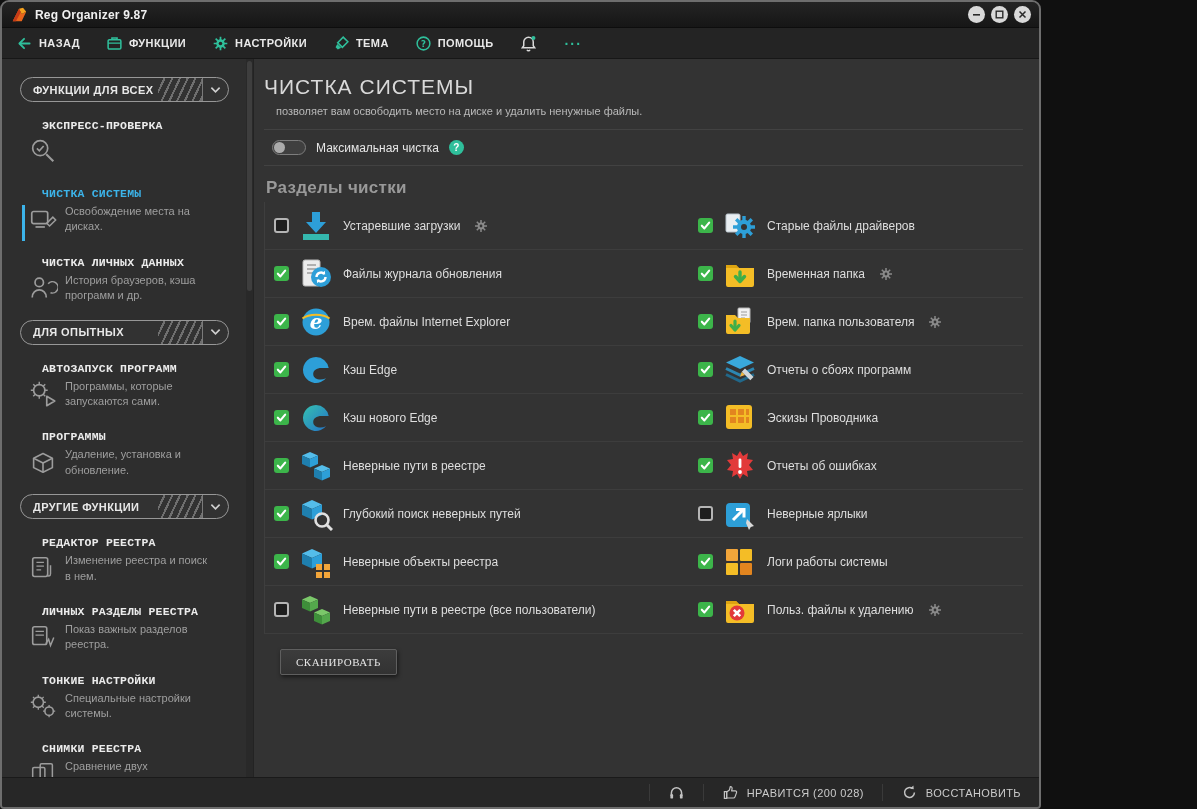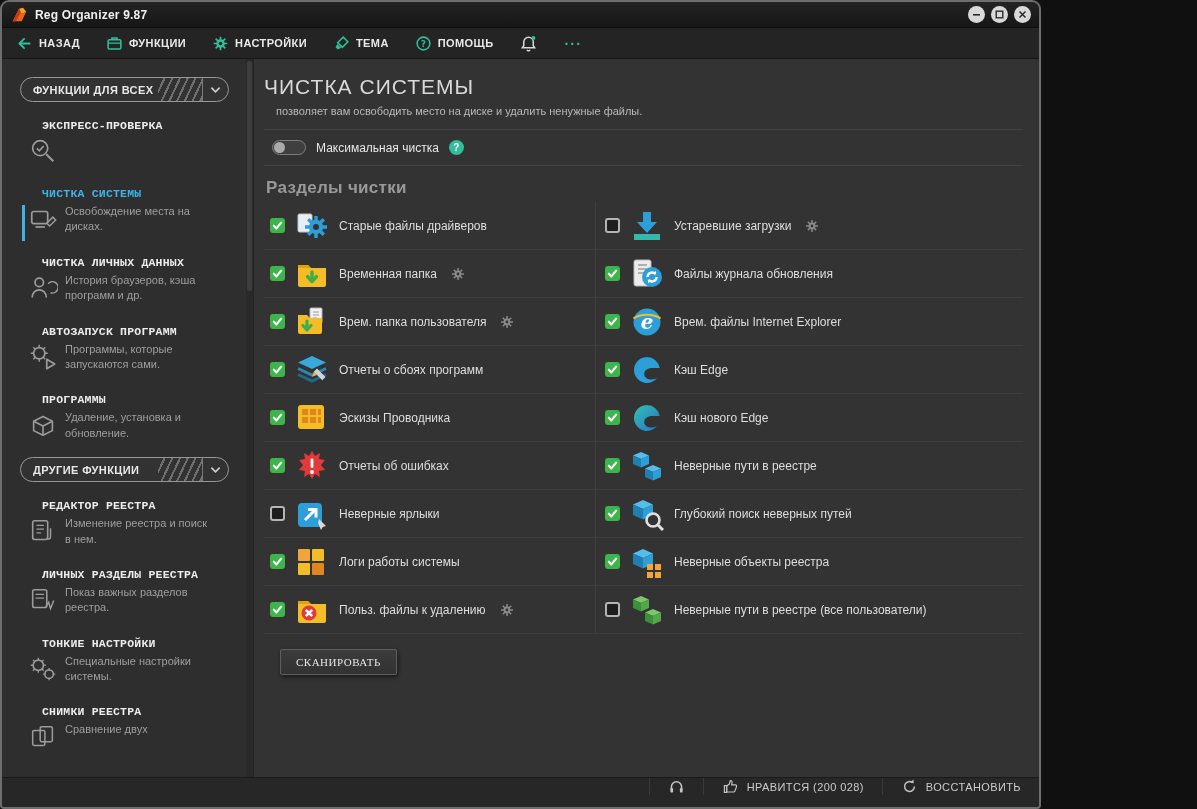--- a/index.html
+++ b/index.html
@@ -77,21 +77,21 @@
   .ci-icon{width:34px;height:34px;flex:none;}
   .ci-icon svg{width:100%;height:100%;}
   .ci-label{font-size:12px;color:#dedede;}
   .ci-gear{width:14px;height:14px;margin-left:4px;flex:none;cursor:pointer;opacity:.85;}
   .scan-btn{
     margin:15px 0 0 16px;align-self:flex-start;padding:6px 15px;font-size:11px;letter-spacing:.5px;
     color:#e5e5e5;background:linear-gradient(#3c3c3c,#323232);border:1px solid #5f5f5f;border-radius:2px;
     box-shadow:1px 2px 4px rgba(0,0,0,.55);cursor:pointer;font-family:Liberation Serif, serif;
   }
   
-  .statusbar{height:30px;flex:none;display:flex;justify-content:flex-end;align-items:flex-start;background:#272727;border-top:1px solid #1a1a1a;}
+  .statusbar{height:30px;flex:none;display:flex;justify-content:flex-end;align-items:center;background:#272727;border-top:1px solid #1a1a1a;}
   .sb-item{display:flex;align-items:center;gap:8px;padding:0 18px;border-left:1px solid #3a3a3a;font-size:11px;color:#cbcbcb;letter-spacing:.4px;cursor:pointer;}
   .sb-item .sicon{width:17px;height:17px;display:flex;color:#c3c3c3;}
   .bell-dot{fill:var(--accent-teal);}
 </style>
 </head>
 <body>
 
 <div class="window">
 
   <div class="titlebar">
@@ -227,20 +227,29 @@
                       <circle cx="12" cy="10" r="4.5" fill="none" stroke="#a8a8a8" stroke-width="1.8"></circle>
                       <path d="M4.5 26c0-5 3.6-8 7.5-8s7.5 3 7.5 8" fill="none" stroke="#a8a8a8" stroke-width="1.8"></path>
                       <path d="M21.5 11.5a6 6 0 1 1 2.5 9.5" fill="none" stroke="#a8a8a8" stroke-width="1.6"></path>
                     </svg></span>
       <span class="si-desc">История браузеров, кэша программ и др.</span>
     </div>
   </div>
             </div>
   </div>
           <div class="sidebar-group">
+    <div class="group-pill">
+      <span class="pill-label">ДЛЯ ОПЫТНЫХ</span>
+      <span class="pill-stripes"></span>
+      <span class="pill-chevron">
+                <svg width="11" height="8" viewBox="0 0 12 8">
+                  <path d="M1.5 1.5L6 6l4.5-4.5" fill="none" stroke="#cfcfcf" stroke-width="1.8"></path>
+                </svg>
+              </span>
+    </div>
     <div class="group-items">
               <div class="side-item">
     <div class="si-title">АВТОЗАПУСК ПРОГРАММ</div>
     <div class="si-row">
       <span class="si-icon"><svg viewBox="0 0 32 32">
                       <circle cx="12" cy="12" r="6" fill="none" stroke="#a8a8a8" stroke-width="1.8"></circle>
                       <path d="M12 3v3M12 18v3M3 12h3M18 12h3M5.6 5.6l2.2 2.2M16.2 16.2l2.2 2.2M18.4 5.6l-2.2 2.2M7.8 16.2l-2.2 2.2" stroke="#a8a8a8" stroke-width="1.5"></path>
                       <path d="M20 18.5l8.5 5-8.5 5z" fill="none" stroke="#a8a8a8" stroke-width="1.8" stroke-linejoin="round"></path>
                     </svg></span>
       <span class="si-desc">Программы, которые запускаются сами.</span>
@@ -332,20 +341,176 @@
             <span class="knob"></span>
           </span>
         <span class="toggle-label">Максимальная чистка</span>
         <span class="help-bubble">?</span>
       </div>
       <div class="sep"></div>
 
       <h2 class="section-title">Разделы чистки</h2>
 
       <div class="cleanup-grid">
+        <div class="col right" id="col-right">
+            <div class="clean-item">
+    <span class="checkbox unchecked"></span>
+    <span class="ci-icon"><svg viewBox="0 0 34 34">
+                  <path d="M13 3h8v10h6l-10 11L7 13h6z" fill="#2d9fd8"></path>
+                  <path d="M4 25h26v6H4z" fill="#35b8ae"></path>
+                </svg></span>
+    <span class="ci-label">Устаревшие загрузки</span>
+    <span class="ci-gear"><svg viewBox="0 0 14 14">
+                  <g stroke="#9a9a9a" stroke-width="1.5">
+                    <line x1="7" y1="1" x2="7" y2="13"></line>
+                    <line x1="1" y1="7" x2="13" y2="7"></line>
+                    <line x1="2.8" y1="2.8" x2="11.2" y2="11.2"></line>
+                    <line x1="11.2" y1="2.8" x2="2.8" y2="11.2"></line>
+                  </g>
+                  <circle cx="7" cy="7" r="3.4" fill="#9a9a9a"></circle>
+                  <circle cx="7" cy="7" r="1.4" fill="#333"></circle>
+                </svg></span>
+  </div>
+            <div class="clean-item">
+    <span class="checkbox checked">
+                <svg class="check" viewBox="0 0 12 12">
+                  <path d="M2 6.2l2.8 3L10 2.8" fill="none" stroke="#fff" stroke-width="2.3" stroke-linecap="round" stroke-linejoin="round"></path>
+                </svg>
+              </span>
+    <span class="ci-icon"><svg viewBox="0 0 34 34">
+                  <rect x="4" y="3" width="17" height="26" rx="2" fill="#ececec" stroke="#b9b9b9"></rect>
+                  <path d="M8 8h9M8 12h9M8 16h6" stroke="#9c9c9c" stroke-width="1.4"></path>
+                  <circle cx="22" cy="20" r="10" fill="#2d9fd8"></circle>
+                  <path d="M17.5 20a4.5 4.5 0 0 1 7.8-3" fill="none" stroke="#fff" stroke-width="2.4"></path>
+                  <path d="M26.5 20a4.5 4.5 0 0 1-7.8 3" fill="none" stroke="#fff" stroke-width="2.4"></path>
+                  <path d="M25.8 13.8l.4 3.8-3.5-.7z" fill="#fff"></path>
+                  <path d="M18.2 26.2l-.4-3.8 3.5.7z" fill="#fff"></path>
+                </svg></span>
+    <span class="ci-label">Файлы журнала обновления</span>
+
+  </div>
+            <div class="clean-item">
+    <span class="checkbox checked">
+                <svg class="check" viewBox="0 0 12 12">
+                  <path d="M2 6.2l2.8 3L10 2.8" fill="none" stroke="#fff" stroke-width="2.3" stroke-linecap="round" stroke-linejoin="round"></path>
+                </svg>
+              </span>
+    <span class="ci-icon"><svg viewBox="0 0 34 34">
+                  <circle cx="17" cy="17" r="13.5" fill="#2d9fd8"></circle>
+                  <text x="17" y="24" text-anchor="middle" font-family="DejaVu Serif, serif" font-size="20" font-style="italic" font-weight="bold" fill="#fff">e</text>
+                  <path d="M3.5 13.5C10 8.5 24 8.5 30.5 13.5" fill="none" stroke="#f4bd26" stroke-width="2.2"></path>
+                </svg></span>
+    <span class="ci-label">Врем. файлы Internet Explorer</span>
+
+  </div>
+            <div class="clean-item">
+    <span class="checkbox checked">
+                <svg class="check" viewBox="0 0 12 12">
+                  <path d="M2 6.2l2.8 3L10 2.8" fill="none" stroke="#fff" stroke-width="2.3" stroke-linecap="round" stroke-linejoin="round"></path>
+                </svg>
+              </span>
+    <span class="ci-icon"><svg viewBox="0 0 34 34">
+                  <path d="M17 4a13 13 0 1 0 10 21.3c-5.5 2.7-12.8 1-12.8-4.3 0-3.6 3.3-6 8.3-6h7.2A13 13 0 0 0 17 4z" fill="#2d9fd8"></path>
+                </svg></span>
+    <span class="ci-label">Кэш Edge</span>
+
+  </div>
+            <div class="clean-item">
+    <span class="checkbox checked">
+                <svg class="check" viewBox="0 0 12 12">
+                  <path d="M2 6.2l2.8 3L10 2.8" fill="none" stroke="#fff" stroke-width="2.3" stroke-linecap="round" stroke-linejoin="round"></path>
+                </svg>
+              </span>
+    <span class="ci-icon"><svg viewBox="0 0 34 34">
+                  <defs>
+                    <linearGradient id="negrad" x1="0" y1="0" x2="1" y2="1">
+                      <stop offset="0" stop-color="#35c1b0"></stop>
+                      <stop offset="1" stop-color="#2472c8"></stop>
+                    </linearGradient>
+                  </defs>
+                  <path d="M17 4a13 13 0 1 0 10 21.3c-5.5 2.7-12.8 1-12.8-4.3 0-3.6 3.3-6 8.3-6h7.2A13 13 0 0 0 17 4z" fill="url(#negrad)"></path>
+                </svg></span>
+    <span class="ci-label">Кэш нового Edge</span>
+
+  </div>
+            <div class="clean-item">
+    <span class="checkbox checked">
+                <svg class="check" viewBox="0 0 12 12">
+                  <path d="M2 6.2l2.8 3L10 2.8" fill="none" stroke="#fff" stroke-width="2.3" stroke-linecap="round" stroke-linejoin="round"></path>
+                </svg>
+              </span>
+    <span class="ci-icon"><svg viewBox="0 0 34 34">
+                  <g>
+                    <path d="M11 3l8 3.5L11 10 3 6.5z" fill="#54bdea"></path>
+                    <path d="M3 6.5V15l8 3.5v-8.5z" fill="#1f7fae"></path>
+                    <path d="M19 6.5V15l-8 3.5v-8.5z" fill="#2d9fd8"></path>
+                  </g>
+                  <g transform="translate(12,13)">
+                    <path d="M11 3l8 3.5L11 10 3 6.5z" fill="#54bdea"></path>
+                    <path d="M3 6.5V15l8 3.5v-8.5z" fill="#1f7fae"></path>
+                    <path d="M19 6.5V15l-8 3.5v-8.5z" fill="#2d9fd8"></path>
+                  </g>
+                </svg></span>
+    <span class="ci-label">Неверные пути в реестре</span>
+
+  </div>
+            <div class="clean-item">
+    <span class="checkbox checked">
+                <svg class="check" viewBox="0 0 12 12">
+                  <path d="M2 6.2l2.8 3L10 2.8" fill="none" stroke="#fff" stroke-width="2.3" stroke-linecap="round" stroke-linejoin="round"></path>
+                </svg>
+              </span>
+    <span class="ci-icon"><svg viewBox="0 0 34 34">
+                  <path d="M13 3l10 4.5L13 12 3 7.5z" fill="#54bdea"></path>
+                  <path d="M3 7.5V18l10 4.5V12z" fill="#1f7fae"></path>
+                  <path d="M23 7.5V18l-10 4.5V12z" fill="#2d9fd8"></path>
+                  <circle cx="23" cy="23" r="6.5" fill="none" stroke="#e0e0e0" stroke-width="2.6"></circle>
+                  <path d="M27.5 27.5L33 33" stroke="#e0e0e0" stroke-width="3"></path>
+                </svg></span>
+    <span class="ci-label">Глубокий поиск неверных путей</span>
+
+  </div>
+            <div class="clean-item">
+    <span class="checkbox checked">
+                <svg class="check" viewBox="0 0 12 12">
+                  <path d="M2 6.2l2.8 3L10 2.8" fill="none" stroke="#fff" stroke-width="2.3" stroke-linecap="round" stroke-linejoin="round"></path>
+                </svg>
+              </span>
+    <span class="ci-icon"><svg viewBox="0 0 34 34">
+                  <path d="M13 4l10 4.5L13 13 3 8.5z" fill="#54bdea"></path>
+                  <path d="M3 8.5V19l10 4.5V13z" fill="#1f7fae"></path>
+                  <path d="M23 8.5V19l-10 4.5V13z" fill="#2d9fd8"></path>
+                  <g fill="#f2a53a">
+                    <rect x="17" y="19" width="6" height="6"></rect>
+                    <rect x="25" y="19" width="6" height="6"></rect>
+                    <rect x="17" y="27" width="6" height="6"></rect>
+                    <rect x="25" y="27" width="6" height="6"></rect>
+                  </g>
+                </svg></span>
+    <span class="ci-label">Неверные объекты реестра</span>
+
+  </div>
+            <div class="clean-item">
+    <span class="checkbox unchecked"></span>
+    <span class="ci-icon"><svg viewBox="0 0 34 34">
+                  <g>
+                    <path d="M11 3l8 3.5L11 10 3 6.5z" fill="#7bc86a"></path>
+                    <path d="M3 6.5V15l8 3.5v-8.5z" fill="#3e8f3a"></path>
+                    <path d="M19 6.5V15l-8 3.5v-8.5z" fill="#54a84c"></path>
+                  </g>
+                  <g transform="translate(12,13)">
+                    <path d="M11 3l8 3.5L11 10 3 6.5z" fill="#7bc86a"></path>
+                    <path d="M3 6.5V15l8 3.5v-8.5z" fill="#3e8f3a"></path>
+                    <path d="M19 6.5V15l-8 3.5v-8.5z" fill="#54a84c"></path>
+                  </g>
+                </svg></span>
+    <span class="ci-label">Неверные пути в реестре (все пользователи)</span>
+
+  </div>
+          </div>
         <div class="col left" id="col-left">
             <div class="clean-item">
     <span class="checkbox checked">
                 <svg class="check" viewBox="0 0 12 12">
                   <path d="M2 6.2l2.8 3L10 2.8" fill="none" stroke="#fff" stroke-width="2.3" stroke-linecap="round" stroke-linejoin="round"></path>
                 </svg>
               </span>
     <span class="ci-icon"><svg viewBox="0 0 34 34">
                   <rect x="3" y="5" width="14" height="18" rx="1.5" fill="#e9eef2" stroke="#b9c4cc"></rect>
                   <g stroke="#2d9fd8" stroke-width="3.4">
@@ -507,176 +672,20 @@
                     <line x1="7" y1="1" x2="7" y2="13"></line>
                     <line x1="1" y1="7" x2="13" y2="7"></line>
                     <line x1="2.8" y1="2.8" x2="11.2" y2="11.2"></line>
                     <line x1="11.2" y1="2.8" x2="2.8" y2="11.2"></line>
                   </g>
                   <circle cx="7" cy="7" r="3.4" fill="#9a9a9a"></circle>
                   <circle cx="7" cy="7" r="1.4" fill="#333"></circle>
                 </svg></span>
   </div>
           </div>
-        <div class="col right" id="col-right">
-            <div class="clean-item">
-    <span class="checkbox unchecked"></span>
-    <span class="ci-icon"><svg viewBox="0 0 34 34">
-                  <path d="M13 3h8v10h6l-10 11L7 13h6z" fill="#2d9fd8"></path>
-                  <path d="M4 25h26v6H4z" fill="#35b8ae"></path>
-                </svg></span>
-    <span class="ci-label">Устаревшие загрузки</span>
-    <span class="ci-gear"><svg viewBox="0 0 14 14">
-                  <g stroke="#9a9a9a" stroke-width="1.5">
-                    <line x1="7" y1="1" x2="7" y2="13"></line>
-                    <line x1="1" y1="7" x2="13" y2="7"></line>
-                    <line x1="2.8" y1="2.8" x2="11.2" y2="11.2"></line>
-                    <line x1="11.2" y1="2.8" x2="2.8" y2="11.2"></line>
-                  </g>
-                  <circle cx="7" cy="7" r="3.4" fill="#9a9a9a"></circle>
-                  <circle cx="7" cy="7" r="1.4" fill="#333"></circle>
-                </svg></span>
-  </div>
-            <div class="clean-item">
-    <span class="checkbox checked">
-                <svg class="check" viewBox="0 0 12 12">
-                  <path d="M2 6.2l2.8 3L10 2.8" fill="none" stroke="#fff" stroke-width="2.3" stroke-linecap="round" stroke-linejoin="round"></path>
-                </svg>
-              </span>
-    <span class="ci-icon"><svg viewBox="0 0 34 34">
-                  <rect x="4" y="3" width="17" height="26" rx="2" fill="#ececec" stroke="#b9b9b9"></rect>
-                  <path d="M8 8h9M8 12h9M8 16h6" stroke="#9c9c9c" stroke-width="1.4"></path>
-                  <circle cx="22" cy="20" r="10" fill="#2d9fd8"></circle>
-                  <path d="M17.5 20a4.5 4.5 0 0 1 7.8-3" fill="none" stroke="#fff" stroke-width="2.4"></path>
-                  <path d="M26.5 20a4.5 4.5 0 0 1-7.8 3" fill="none" stroke="#fff" stroke-width="2.4"></path>
-                  <path d="M25.8 13.8l.4 3.8-3.5-.7z" fill="#fff"></path>
-                  <path d="M18.2 26.2l-.4-3.8 3.5.7z" fill="#fff"></path>
-                </svg></span>
-    <span class="ci-label">Файлы журнала обновления</span>
-
-  </div>
-            <div class="clean-item">
-    <span class="checkbox checked">
-                <svg class="check" viewBox="0 0 12 12">
-                  <path d="M2 6.2l2.8 3L10 2.8" fill="none" stroke="#fff" stroke-width="2.3" stroke-linecap="round" stroke-linejoin="round"></path>
-                </svg>
-              </span>
-    <span class="ci-icon"><svg viewBox="0 0 34 34">
-                  <circle cx="17" cy="17" r="13.5" fill="#2d9fd8"></circle>
-                  <text x="17" y="24" text-anchor="middle" font-family="DejaVu Serif, serif" font-size="20" font-style="italic" font-weight="bold" fill="#fff">e</text>
-                  <path d="M3.5 13.5C10 8.5 24 8.5 30.5 13.5" fill="none" stroke="#f4bd26" stroke-width="2.2"></path>
-                </svg></span>
-    <span class="ci-label">Врем. файлы Internet Explorer</span>
-
-  </div>
-            <div class="clean-item">
-    <span class="checkbox checked">
-                <svg class="check" viewBox="0 0 12 12">
-                  <path d="M2 6.2l2.8 3L10 2.8" fill="none" stroke="#fff" stroke-width="2.3" stroke-linecap="round" stroke-linejoin="round"></path>
-                </svg>
-              </span>
-    <span class="ci-icon"><svg viewBox="0 0 34 34">
-                  <path d="M17 4a13 13 0 1 0 10 21.3c-5.5 2.7-12.8 1-12.8-4.3 0-3.6 3.3-6 8.3-6h7.2A13 13 0 0 0 17 4z" fill="#2d9fd8"></path>
-                </svg></span>
-    <span class="ci-label">Кэш Edge</span>
-
-  </div>
-            <div class="clean-item">
-    <span class="checkbox checked">
-                <svg class="check" viewBox="0 0 12 12">
-                  <path d="M2 6.2l2.8 3L10 2.8" fill="none" stroke="#fff" stroke-width="2.3" stroke-linecap="round" stroke-linejoin="round"></path>
-                </svg>
-              </span>
-    <span class="ci-icon"><svg viewBox="0 0 34 34">
-                  <defs>
-                    <linearGradient id="negrad" x1="0" y1="0" x2="1" y2="1">
-                      <stop offset="0" stop-color="#35c1b0"></stop>
-                      <stop offset="1" stop-color="#2472c8"></stop>
-                    </linearGradient>
-                  </defs>
-                  <path d="M17 4a13 13 0 1 0 10 21.3c-5.5 2.7-12.8 1-12.8-4.3 0-3.6 3.3-6 8.3-6h7.2A13 13 0 0 0 17 4z" fill="url(#negrad)"></path>
-                </svg></span>
-    <span class="ci-label">Кэш нового Edge</span>
-
-  </div>
-            <div class="clean-item">
-    <span class="checkbox checked">
-                <svg class="check" viewBox="0 0 12 12">
-                  <path d="M2 6.2l2.8 3L10 2.8" fill="none" stroke="#fff" stroke-width="2.3" stroke-linecap="round" stroke-linejoin="round"></path>
-                </svg>
-              </span>
-    <span class="ci-icon"><svg viewBox="0 0 34 34">
-                  <g>
-                    <path d="M11 3l8 3.5L11 10 3 6.5z" fill="#54bdea"></path>
-                    <path d="M3 6.5V15l8 3.5v-8.5z" fill="#1f7fae"></path>
-                    <path d="M19 6.5V15l-8 3.5v-8.5z" fill="#2d9fd8"></path>
-                  </g>
-                  <g transform="translate(12,13)">
-                    <path d="M11 3l8 3.5L11 10 3 6.5z" fill="#54bdea"></path>
-                    <path d="M3 6.5V15l8 3.5v-8.5z" fill="#1f7fae"></path>
-                    <path d="M19 6.5V15l-8 3.5v-8.5z" fill="#2d9fd8"></path>
-                  </g>
-                </svg></span>
-    <span class="ci-label">Неверные пути в реестре</span>
-
-  </div>
-            <div class="clean-item">
-    <span class="checkbox checked">
-                <svg class="check" viewBox="0 0 12 12">
-                  <path d="M2 6.2l2.8 3L10 2.8" fill="none" stroke="#fff" stroke-width="2.3" stroke-linecap="round" stroke-linejoin="round"></path>
-                </svg>
-              </span>
-    <span class="ci-icon"><svg viewBox="0 0 34 34">
-                  <path d="M13 3l10 4.5L13 12 3 7.5z" fill="#54bdea"></path>
-                  <path d="M3 7.5V18l10 4.5V12z" fill="#1f7fae"></path>
-                  <path d="M23 7.5V18l-10 4.5V12z" fill="#2d9fd8"></path>
-                  <circle cx="23" cy="23" r="6.5" fill="none" stroke="#e0e0e0" stroke-width="2.6"></circle>
-                  <path d="M27.5 27.5L33 33" stroke="#e0e0e0" stroke-width="3"></path>
-                </svg></span>
-    <span class="ci-label">Глубокий поиск неверных путей</span>
-
-  </div>
-            <div class="clean-item">
-    <span class="checkbox checked">
-                <svg class="check" viewBox="0 0 12 12">
-                  <path d="M2 6.2l2.8 3L10 2.8" fill="none" stroke="#fff" stroke-width="2.3" stroke-linecap="round" stroke-linejoin="round"></path>
-                </svg>
-              </span>
-    <span class="ci-icon"><svg viewBox="0 0 34 34">
-                  <path d="M13 4l10 4.5L13 13 3 8.5z" fill="#54bdea"></path>
-                  <path d="M3 8.5V19l10 4.5V13z" fill="#1f7fae"></path>
-                  <path d="M23 8.5V19l-10 4.5V13z" fill="#2d9fd8"></path>
-                  <g fill="#f2a53a">
-                    <rect x="17" y="19" width="6" height="6"></rect>
-                    <rect x="25" y="19" width="6" height="6"></rect>
-                    <rect x="17" y="27" width="6" height="6"></rect>
-                    <rect x="25" y="27" width="6" height="6"></rect>
-                  </g>
-                </svg></span>
-    <span class="ci-label">Неверные объекты реестра</span>
-
-  </div>
-            <div class="clean-item">
-    <span class="checkbox unchecked"></span>
-    <span class="ci-icon"><svg viewBox="0 0 34 34">
-                  <g>
-                    <path d="M11 3l8 3.5L11 10 3 6.5z" fill="#7bc86a"></path>
-                    <path d="M3 6.5V15l8 3.5v-8.5z" fill="#3e8f3a"></path>
-                    <path d="M19 6.5V15l-8 3.5v-8.5z" fill="#54a84c"></path>
-                  </g>
-                  <g transform="translate(12,13)">
-                    <path d="M11 3l8 3.5L11 10 3 6.5z" fill="#7bc86a"></path>
-                    <path d="M3 6.5V15l8 3.5v-8.5z" fill="#3e8f3a"></path>
-                    <path d="M19 6.5V15l-8 3.5v-8.5z" fill="#54a84c"></path>
-                  </g>
-                </svg></span>
-    <span class="ci-label">Неверные пути в реестре (все пользователи)</span>
-
-  </div>
-          </div>
       </div>
 
       <button class="scan-btn">СКАНИРОВАТЬ</button>
     </main>
   </div>
 
   <div class="statusbar">
     <div class="sb-item">
       <span class="sicon">
           <svg viewBox="0 0 20 20">

